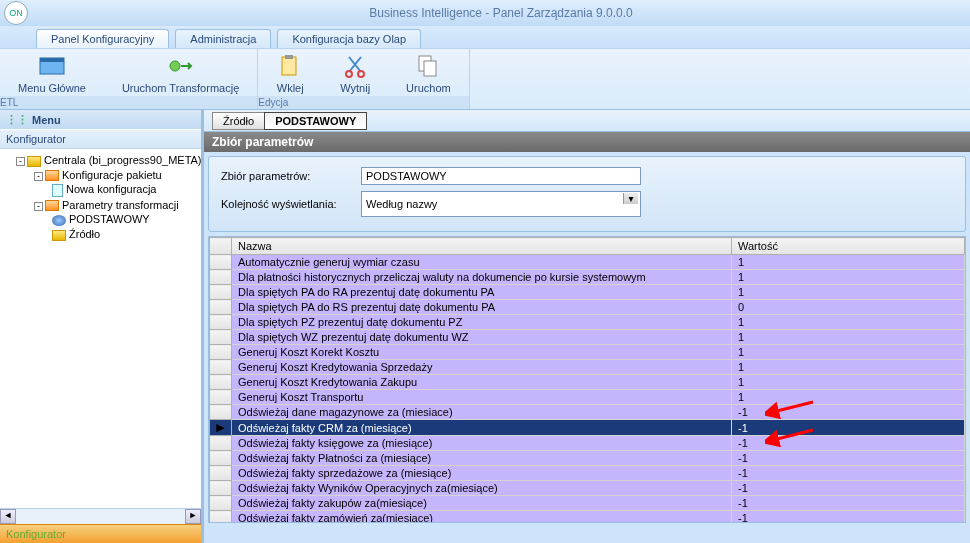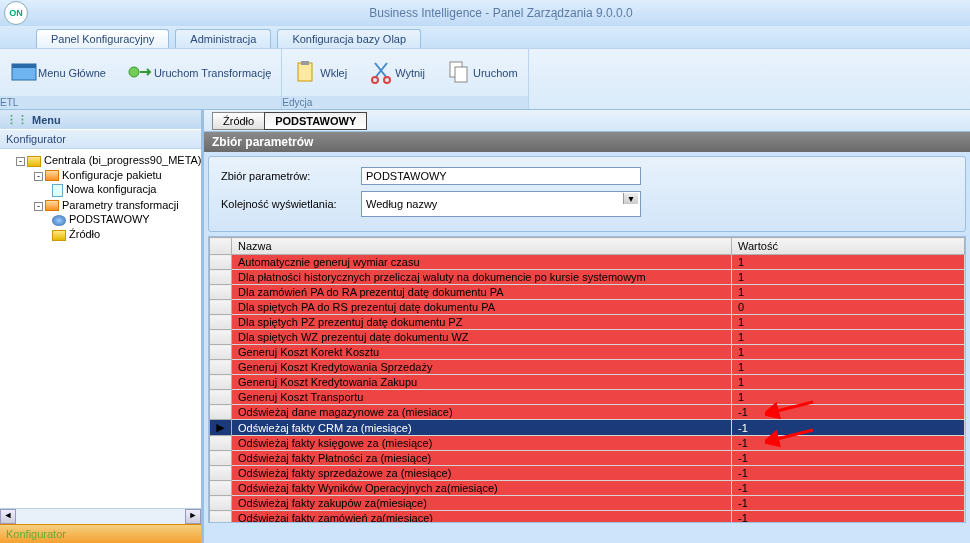--- a/index.html
+++ b/index.html
@@ -1,29 +1,29 @@
 <!DOCTYPE html>
 <html><head>
 <meta charset="utf-8">
 <style>
 * { box-sizing: border-box; margin: 0; padding: 0; font-family: Tahoma, Arial, sans-serif; font-size: 11px; }
 body { width: 970px; height: 543px; overflow: hidden; background: #cde4fa; }
 
 .titlebar { height: 26px; background: linear-gradient(#dfeefd,#c0dbf6); display:flex; align-items:center; }
-.logo { width:24px; height:24px; margin:12px 4px; background:#fff; border-radius:50%; border:1px solid #8ab; display:flex; align-items:center; justify-content:center; font-size:9px; font-weight:bold; color:#0a7; }
+.logo { width:24px; height:24px; margin:12px 4px; background:#fff; border-radius:50%; border:1px solid #8ab; display:flex; align-items:center; justify-content:center; font-size:9px; font-weight:normal; color:#0a7; }
 .title-text { flex:1; text-align:center; color:#5a7aa5; font-size:12px; }
 
 .tabs-row { height:22px; background:linear-gradient(#d8ebfb,#c7e0f8); display:flex; align-items:flex-end; padding-left:36px; }
 .tab { padding:3px 14px; border:1px solid #9abfe0; border-bottom:none; margin-right:6px; background:linear-gradient(#e9f3fc,#d5e8fa); border-radius:3px 3px 0 0; cursor:pointer; color:#2a4a7a; }
 .tab.active { background:linear-gradient(#fff,#e8f2fc); font-weight:normal; }
 
 .ribbon { height:62px; background:linear-gradient(#eaf3fc,#d9ebfa); border-top:1px solid #b8d4ef; border-bottom:1px solid #9abfe0; display:flex; }
 .ribbon-group { border-right:1px solid #b8d4ef; display:flex; flex-direction:column; }
 .ribbon-items { display:flex; flex:1; }
-.ribbon-item { display:flex; align-items:center; justify-content:center; padding:2px 10px; cursor:pointer; color:#2a4a7a; }
+.ribbon-item { display:flex; flex-direction:column; align-items:center; justify-content:center; padding:2px 18px; cursor:pointer; color:#2a4a7a; }
 .ribbon-icon { width:28px; height:28px; margin-bottom:2px; display:flex; align-items:center; justify-content:center; }
 .ribbon-group-label { font-size:10px; color:#5a7aa5; padding:1px 0; background:rgba(180,210,240,.4); }
 
 .main-area { display:flex; height:calc(543px - 26px - 22px - 62px); }
 
 .sidebar { width:204px; background:#eaf3fc; border-right:3px solid #9abfe0; display:flex; flex-direction:column; }
 .sidebar-header { background:linear-gradient(#d9e8f8,#c0daf2); padding:3px 6px; color:#2a4a7a; font-weight:bold; display:flex; align-items:center; }
 .sidebar-header .dots { margin-right:4px; color:#4a6; }
 .sidebar-sub { background:linear-gradient(#e5f0fb,#d5e6f7); padding:3px 6px; color:#2a4a7a; border-top:1px solid #fff; border-bottom:1px solid #b8d4ef; }
 .tree { flex:1; background:#fff; overflow:auto; padding:4px 2px; }
@@ -51,21 +51,21 @@
 .form-area { background:linear-gradient(#e8f2fc,#d2e5f8); padding:10px 12px 8px 12px; border:1px solid #9abfe0; margin:4px; border-radius:3px; }
 .form-row { display:flex; align-items:center; margin-bottom:6px; }
 .form-label { width:140px; color:#000; }
 .form-input { width:280px; height:18px; border:1px solid #7a9ac0; background:#fff; padding:1px 4px; font-size:11px; }
 .form-select { width:280px; height:26px; border:1px solid #7a9ac0; background:#fff; padding:0 16px 0 4px; font-size:11px; position:relative; display:flex; align-items:center; }
 .form-select::after { content:"▾"; position:absolute; right:2px; top:1px; font-size:10px; background:linear-gradient(#eee,#ccc); border-left:1px solid #999; width:14px; text-align:center; }
 
 .grid-wrap { flex:1; overflow:auto; margin:0 4px 20px 4px; border:1px solid #9abfe0; background:#fff; }
 .grid { width:100%; border-collapse:collapse; }
 .grid th { background:linear-gradient(#f4f4f4,#e4e4e4); border:1px solid #b0b0b0; padding:2px 6px; text-align:left; font-weight:normal; color:#000; position:sticky; top:0; }
-.grid td { border:1px solid #d4d4d4; padding:1px 6px; color:#000; background:#ef4444; }
+.grid td { border:1px solid #d4d4d4; padding:1px 6px; color:#000; background:#c4b5fd; }
 .grid tr.sel td { background:#1a3a7a; color:#fff; }
 .grid .rowhdr { width:22px; background:linear-gradient(#f4f4f4,#e4e4e4); border:1px solid #b0b0b0; text-align:center; }
 .grid tr.sel .rowhdr { color:#000; }
 .col-name { width:500px; }
 .col-val { }
 
 .arrows-overlay { position:absolute; pointer-events:none; }
 </style>
 </head>
 <body>
@@ -196,21 +196,21 @@
               <td>Automatycznie generuj wymiar czasu</td>
               <td>1</td>
             </tr>
             <tr>
               <td class="rowhdr"></td>
               <td>Dla płatności historycznych przeliczaj waluty na dokumencie po kursie systemowym</td>
               <td>1</td>
             </tr>
             <tr>
               <td class="rowhdr"></td>
-              <td>Dla zamówień PA do RA prezentuj datę dokumentu PA</td>
+              <td>Dla spiętych PA do RA prezentuj datę dokumentu PA</td>
               <td>1</td>
             </tr>
             <tr>
               <td class="rowhdr"></td>
               <td>Dla spiętych PA do RS prezentuj datę dokumentu PA</td>
               <td>0</td>
             </tr>
             <tr>
               <td class="rowhdr"></td>
               <td>Dla spiętych PZ prezentuj datę dokumentu PZ</td>

